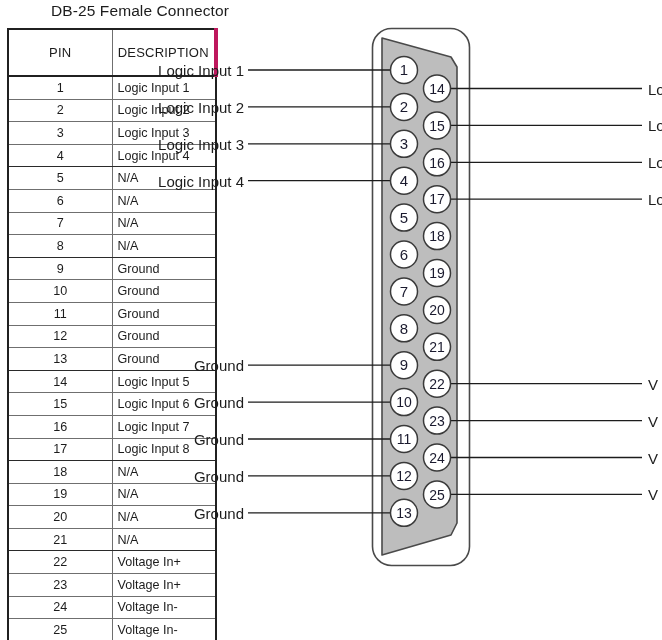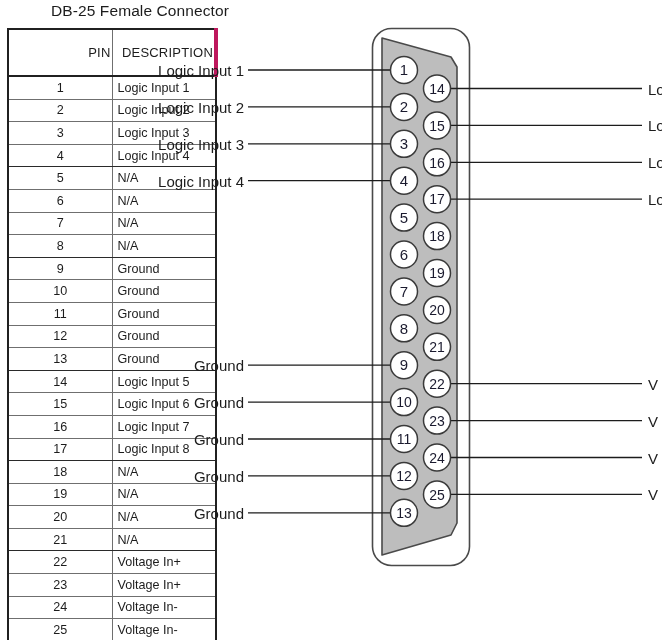--- a/index.html
+++ b/index.html
@@ -43,21 +43,21 @@
   table#pin-table th,
   table#pin-table td {
     border: 1px solid #6f6f6f;
     font-weight: normal;
     color: #1c1c1c;
     background: #ffffff;
   }
   table#pin-table thead th {
     height: 43px;
     font-size: 13px;
-    text-align: right;
+    text-align: center;
     letter-spacing: 0.2px;
     border-bottom: 2px solid #202020;
     border-top: 2px solid #202020;
   }
   table#pin-table thead th.col-pin { border-left: 2px solid #202020; }
   table#pin-table thead th.col-desc { border-right: 4px solid #be185d; }
 
   table#pin-table tbody td {
     height: 21.6px;
     font-size: 12.6px;

